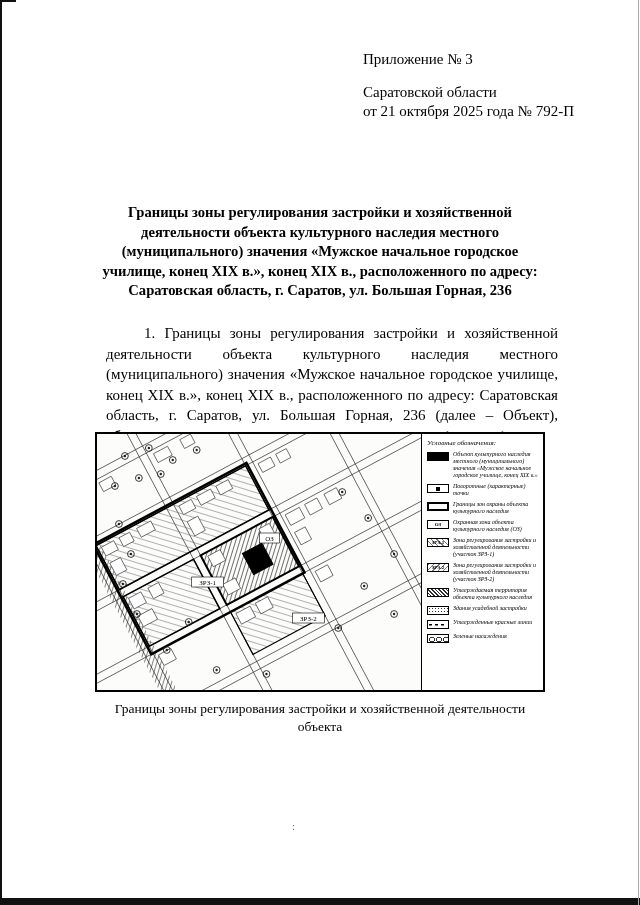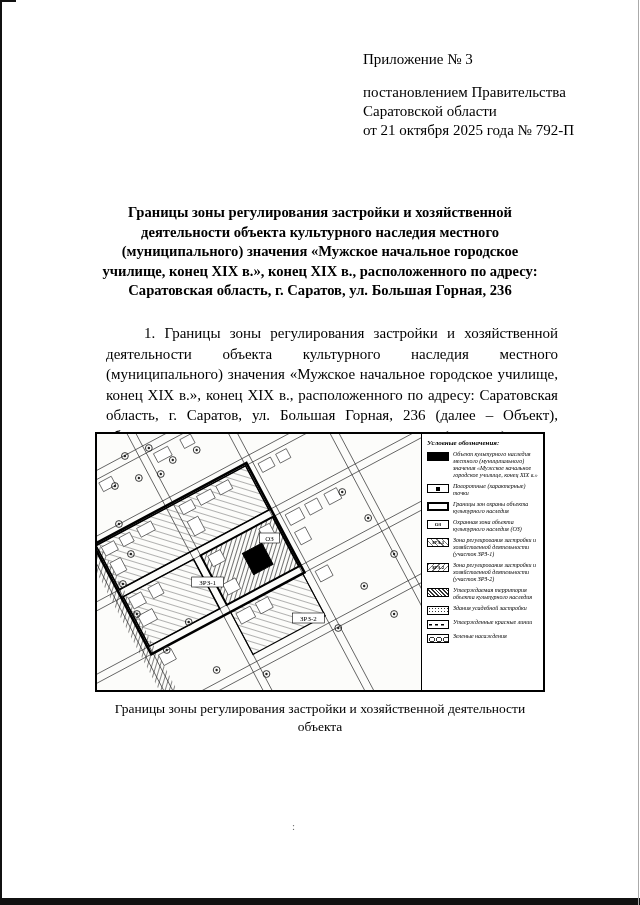--- a/index.html
+++ b/index.html
@@ -30,21 +30,21 @@
   }
 
   .figure {
     position: absolute; left: 95px; top: 432px; width: 450px; height: 260px;
     border: 2px solid #000; background: #fff; display: flex; box-sizing: border-box;
   }
   .map-area { flex: 0 0 325px; position: relative; border-right: 1px solid #000; box-sizing: border-box; }
   .map-area svg { display: block; }
 
   .legend { flex: 1 1 auto; padding: 5px 3px 3px 5px; font-style: italic; overflow: hidden; }
-  .legend-title { font-size: 7px; font-weight: bold; margin-bottom: 4px; }
+  .legend-title { font-size: 7px; font-weight: normal; margin-bottom: 4px; }
   .legend-item { display: flex; align-items: flex-start; gap: 4px; margin-bottom: 4px; }
   .legend-item .lbl { font-size: 6px; line-height: 7px; }
   .sym {
     flex: 0 0 22px; width: 22px; height: 9px; border: 1px solid #000; background: #fff;
     display: flex; align-items: center; justify-content: center;
     font-size: 5px; font-style: normal; line-height: 1; box-sizing: border-box; margin-top: 1px;
   }
   .sym-object { background: #000; }
   .sym-point .dot { width: 4px; height: 4px; background: #000; display: block; }
   .sym-boundary { border-width: 2px; }
@@ -67,21 +67,20 @@
 <div class="page">
 
   <div class="edge-left"></div>
   <div class="edge-bottom"></div>
   <div class="edge-right"></div>
   <div class="edge-top-tick"></div>
   <div class="speck">:</div>
 
   <div class="approval-block">
     <div class="appendix">Приложение № 3</div>
-    <div>постановлением Правительства</div>
     <div>Саратовской области</div>
     <div>от 21 октября 2025 года № 792-П</div>
   </div>
 
   <h1 class="doc-title">Границы зоны регулирования застройки и хозяйственной деятельности объекта культурного наследия местного (муниципального) значения «Мужское начальное городское училище, конец XIX в.», конец XIX в., расположенного по адресу: Саратовская область, г. Саратов, ул. Большая Горная, 236</h1>
 
   <p class="body-par">1. Границы зоны регулирования застройки и хозяйственной деятельности объекта культурного наследия местного (муниципального) значения «Мужское начальное городское училище, конец XIX в.», конец XIX в., расположенного по адресу: Саратовская область, г. Саратов, ул. Большая Горная, 236 (далее – Объект), обозначены на проектном плане земельного участка (рисунок).</p>
 
   <div class="figure">
 

